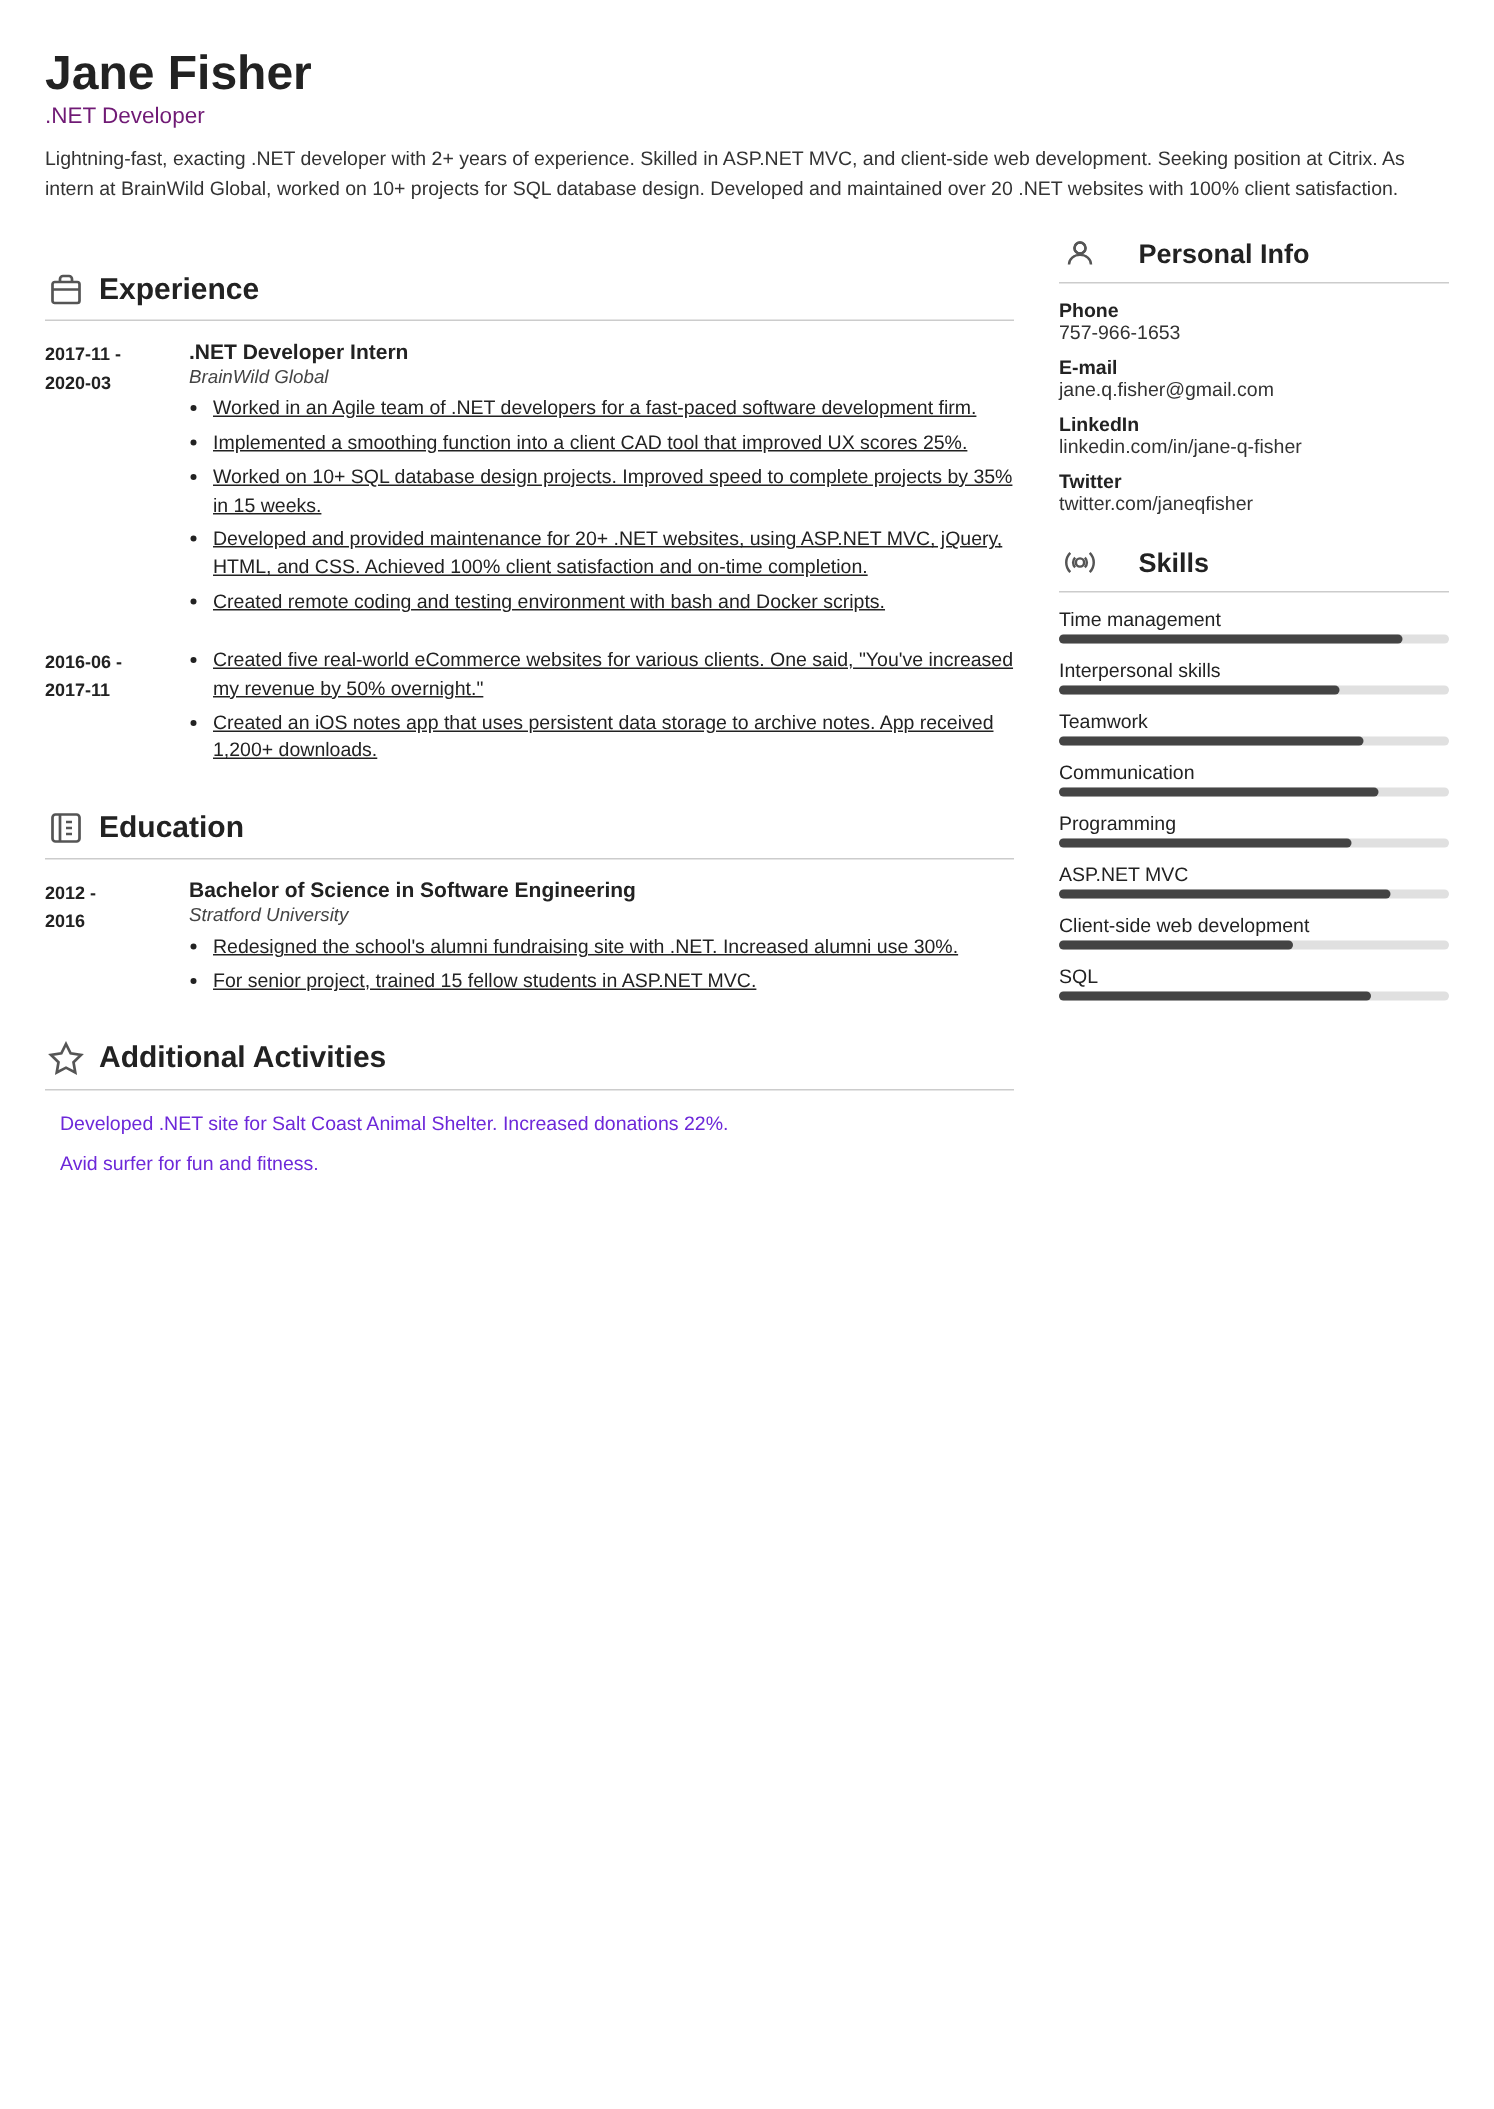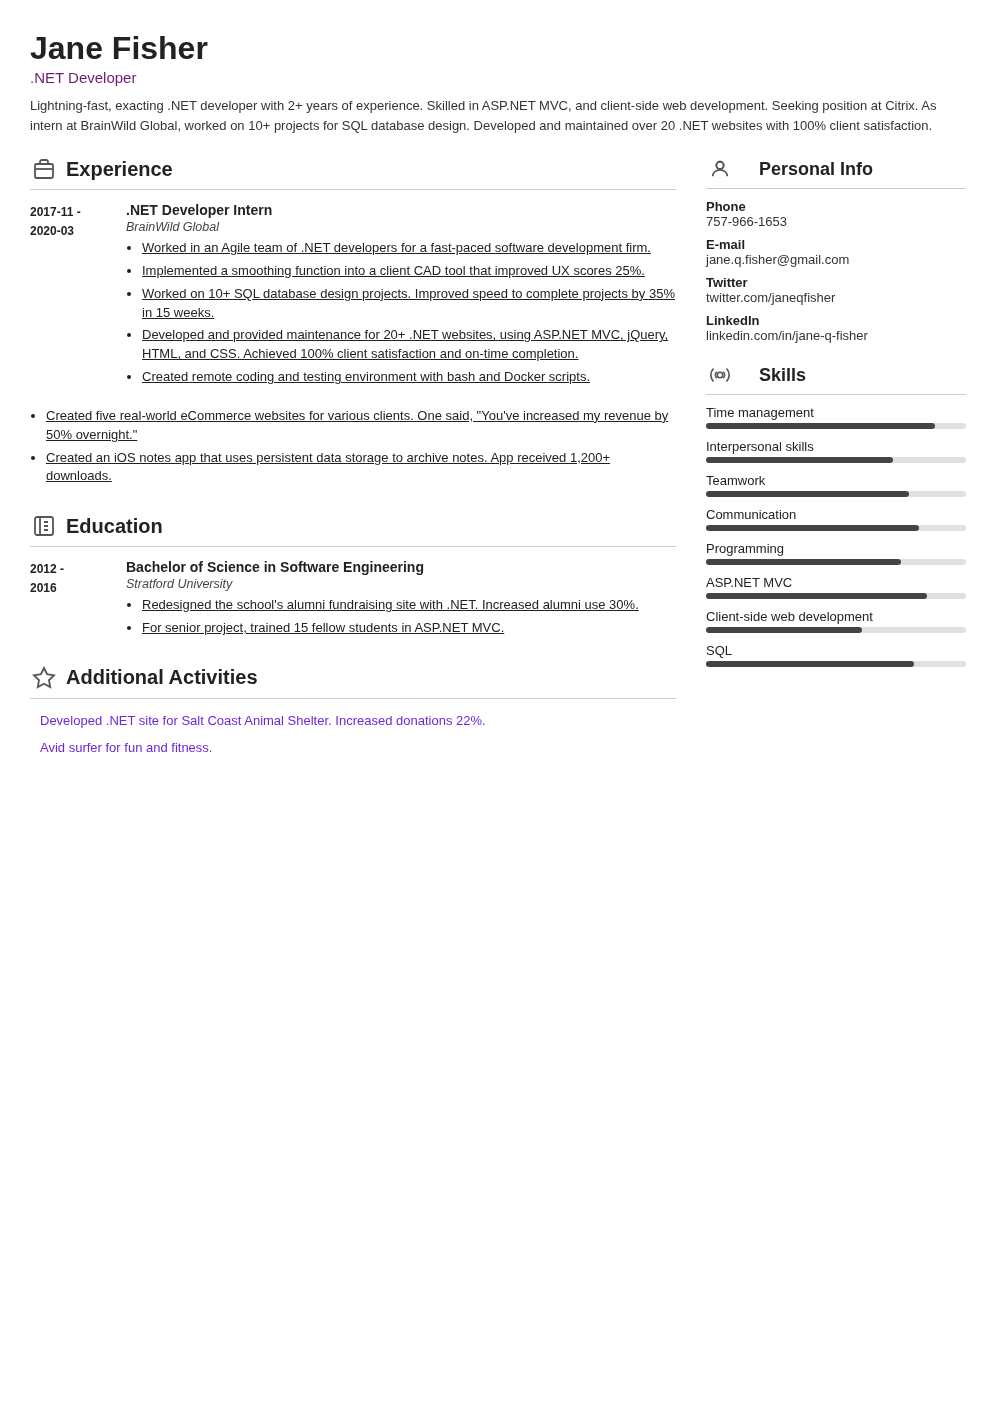--- a/index.html
+++ b/index.html
@@ -34,20 +34,21 @@
     .left-col {
       flex: 1 1 60%;
       min-width: 0;
     }
     .right-col {
       flex: 0 0 260px;
       width: 260px;
     }
     .section {
       margin-bottom: 22px;
+      margin-top: 24px;
     }
     .section-header {
       display: flex;
       align-items: center;
       gap: 8px;
       margin-bottom: 6px;
     }
     .section-header-title {
       font-size: 20px;
       font-weight: bold;
@@ -195,20 +196,22 @@
               <ul class="entry-bullets">
                 <li>Worked in an Agile team of .NET developers for a fast-paced software development firm.</li>
                 <li>Implemented a smoothing function into a client CAD tool that improved UX scores 25%.</li>
                 <li>Worked on 10+ SQL database design projects. Improved speed to complete projects by 35% in 15 weeks.</li>
                 <li>Developed and provided maintenance for 20+ .NET websites, using ASP.NET MVC, jQuery, HTML, and CSS. Achieved 100% client satisfaction and on-time completion.</li>
                 <li>Created remote coding and testing environment with bash and Docker scripts.</li>
               </ul>
             </div>
           </div>
           <div class="experience-entry">
+            <div class="entry-dates" style="white-space: pre-line;">2016-06 -
+2017-11</div>
             <div class="entry-content">
               <ul class="entry-bullets">
                 <li>Created five real-world eCommerce websites for various clients. One said, "You've increased my revenue by 50% overnight."</li>
                 <li>Created an iOS notes app that uses persistent data storage to archive notes. App received 1,200+ downloads.</li>
               </ul>
             </div>
           </div>
         </div>
     </div>
 
@@ -277,26 +280,26 @@
 
       <div class="info-field">
         <div class="info-label">Phone</div>
         <div class="info-value">757-966-1653</div>
       </div>
       <div class="info-field">
         <div class="info-label">E-mail</div>
         <div class="info-value">jane.q.fisher@gmail.com</div>
       </div>
       <div class="info-field">
+        <div class="info-label">LinkedIn</div>
+        <div class="info-value">linkedin.com/in/jane-q-fisher</div>
+      </div>
+      <div class="info-field">
         <div class="info-label">Twitter</div>
         <div class="info-value">twitter.com/janeqfisher</div>
-      </div>
-      <div class="info-field">
-        <div class="info-label">LinkedIn</div>
-        <div class="info-value">linkedin.com/in/jane-q-fisher</div>
       </div>
     </div>
 
     <div class="right-section">
       <div class="right-section-header">
         <div class="icon-box">
           <svg width="22" height="22" viewBox="0 0 24 24" fill="none" stroke="#555" stroke-width="1.8">
             <circle cx="12" cy="12" r="3"></circle>
             <path d="M19.07 4.93a10 10 0 0 1 0 14.14"></path>
             <path d="M4.93 4.93a10 10 0 0 0 0 14.14"></path>

